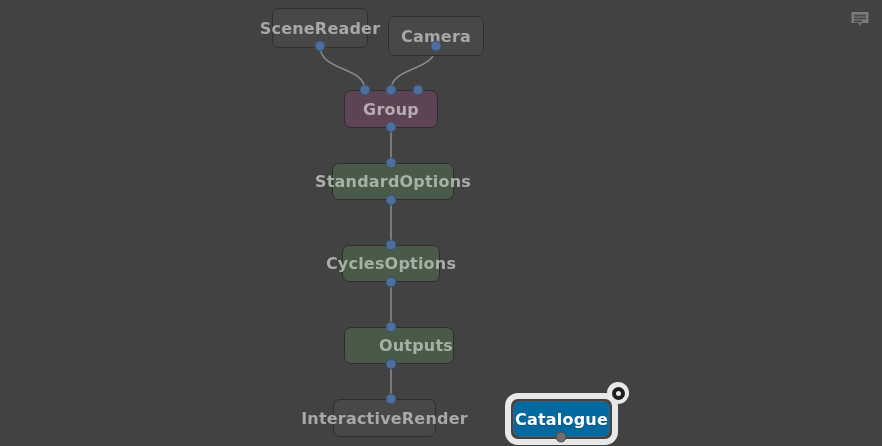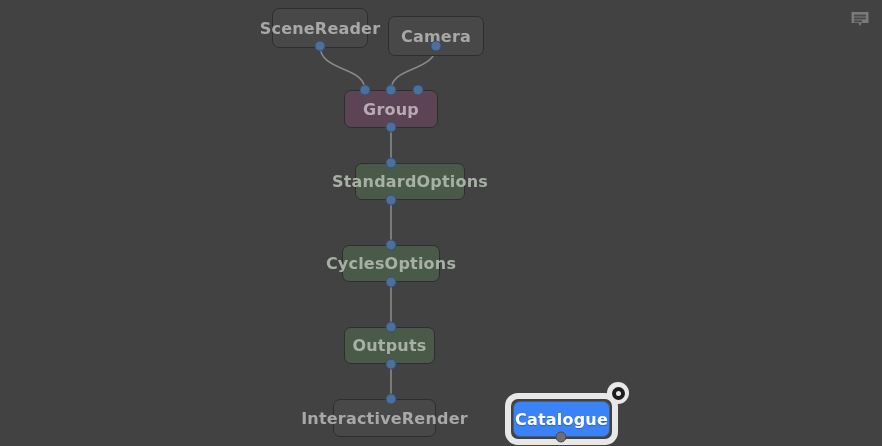--- a/index.html
+++ b/index.html
@@ -65,21 +65,21 @@
 
   
   .node.kind-green {
     background: #4a5a48;
     border: 1px solid #2e2e2e;
     color: #a7b0a4;
   }
 
   
   .node.kind-selected {
-    background: #3b82f6;
+    background: #0369a1;
     border: 1px solid #41617f;
     color: #ffffff;
     text-shadow: 0 1px 1px rgba(40,60,80,0.45);
   }
 
   
   .selection-halo {
     position: absolute;
     box-sizing: border-box;
     border: 6px solid #e8e8e8;
@@ -159,27 +159,27 @@
       <div class="selection-halo" style="left: 505px; top: 393px; width: 113px; height: 52px;"></div>
       <div class="node kind-plain" style="left: 272px; top: 8px; width: 96px; height: 40px;">
         <span class="node-label">SceneReader</span>
       </div>
       <div class="node kind-plain" style="left: 388px; top: 16px; width: 96px; height: 40px;">
         <span class="node-label">Camera</span>
       </div>
       <div class="node kind-group" style="left: 344px; top: 90px; width: 94px; height: 38px;">
         <span class="node-label">Group</span>
       </div>
-      <div class="node kind-green" style="left: 355px; top: 163px; width: 110px; height: 37px;">
+      <div class="node kind-green" style="left: 332px; top: 163px; width: 122px; height: 37px;">
         <span class="node-label">StandardOptions</span>
       </div>
       <div class="node kind-green" style="left: 342px; top: 245px; width: 98px; height: 37px; text-align: right;">
         <span class="node-label">CyclesOptions</span>
       </div>
-      <div class="node kind-green" style="left: 344px; top: 327px; width: 91px; height: 37px;">
+      <div class="node kind-green" style="left: 344px; top: 327px; width: 110px; height: 37px; justify-content: flex-end;">
         <span class="node-label">Outputs</span>
       </div>
       <div class="node kind-plain" style="left: 333px; top: 399px; width: 103px; height: 38px;">
         <span class="node-label">InteractiveRender</span>
       </div>
       <div class="node kind-selected" style="left: 513px; top: 401px; width: 97px; height: 36px;">
         <span class="node-label">Catalogue</span>
       </div>
       <div class="node-badge" style="left: 607px; top: 382px; width: 22px; height: 22px;">
         <div class="node-badge-inner">

